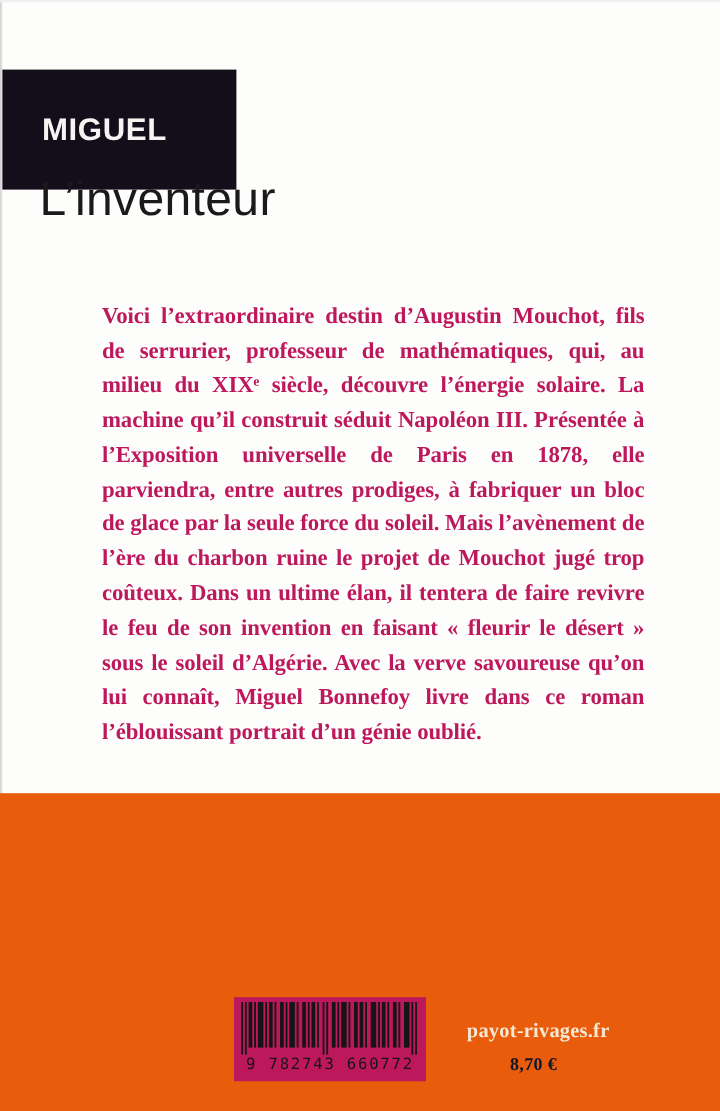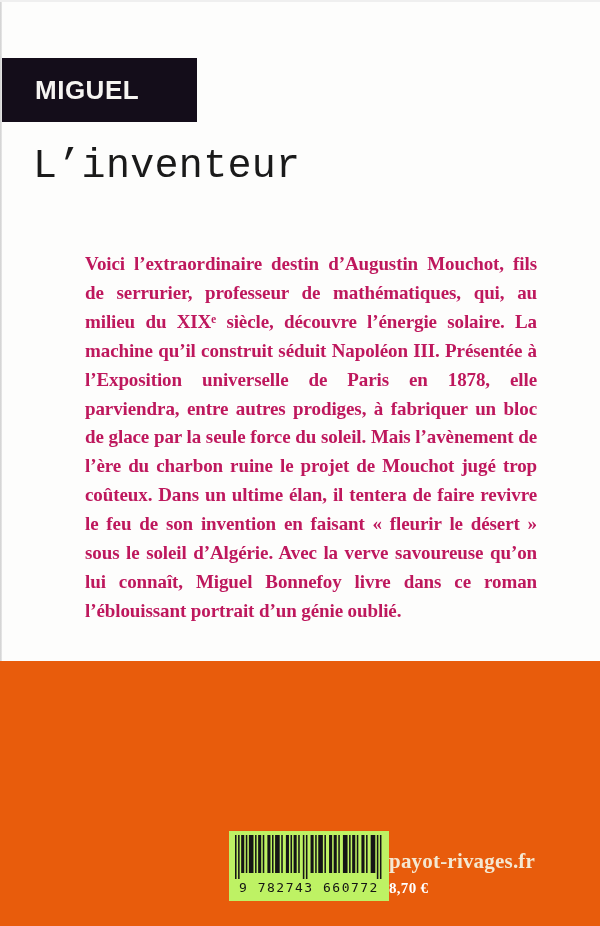--- a/index.html
+++ b/index.html
@@ -23,37 +23,37 @@
   .edge-top {
     position: absolute;
     left: 0; top: 0;
     width: 600px; height: 2px;
     background: #efefef;
   }
 
   .author-box {
     position: absolute;
     left: 2px; top: 58px;
-    width: 195px; height: 64px;
+    width: 195px; height: 100px;
     display: flex;
     flex-direction: column;
     justify-content: center;
     padding-left: 33px;
     color: #F6F4F2;
     font-family: "Liberation Sans", sans-serif;
     font-weight: 700;
     font-size: 26px;
     line-height: 27px;
     letter-spacing: 0.5px;
   }
 
   .title {
     position: absolute;
     left: 33px; top: 144px;
-    font-family: Liberation Mono, monospace;
+    font-family: Liberation Sans, sans-serif;
     font-weight: 400;
     font-size: 40px;
     letter-spacing: 0.3px;
     color: #1A1A1A;
   }
 
   .synopsis {
     position: absolute;
     left: 85px; top: 250px;
     width: 452px;
@@ -67,44 +67,44 @@
   }
 
   .orange-band {
     position: absolute;
     left: 0; top: 661px;
     width: 600px; height: 265px;
   }
 
   .barcode {
     position: absolute;
-    left: 229px; top: 170px;
+    left: 195px; top: 170px;
     width: 160px; height: 70px;
-    background: #bef264;
+    background: #be185d;
     display: flex;
     flex-direction: column;
     align-items: center;
     padding-top: 4px;
   }
   .barcode svg { display: block; }
   .barcode-digits {
     margin-top: 1px;
     font-family: "DejaVu Sans Mono", monospace;
     font-size: 13px;
     letter-spacing: 1.5px;
     color: #141414;
     white-space: nowrap;
   }
 
   .site {
     position: absolute;
     left: 389px; top: 188px;
     font-family: "Liberation Serif", serif;
     font-weight: 700;
-    font-size: 21px;
+    font-size: 17px;
     letter-spacing: 0.2px;
   }
   .price {
     position: absolute;
     left: 389px; top: 219px;
     font-family: "Liberation Serif", serif;
     font-weight: 700;
     font-size: 15px;
     letter-spacing: 0.3px;
   }
@@ -164,16 +164,16 @@
           <rect x="88" y="0" width="3" height="38"></rect>
           <rect x="92" y="0" width="1" height="44"></rect>
           <rect x="94" y="0" width="1" height="44"></rect>
         </g>
       </svg>
       <div class="barcode-digits">9 782743 660772</div>
     </div>
 
     <div class="site" style="color: rgb(244, 232, 210);">payot-rivages.fr</div>
 
-    <div class="price" style="color: #ffffff;">8,70 €</div>
+    <div class="price" style="color: #0f172a; margin-left: 36px;">8,70 €</div>
   </div>
 
 </div>
 
 </body></html>

